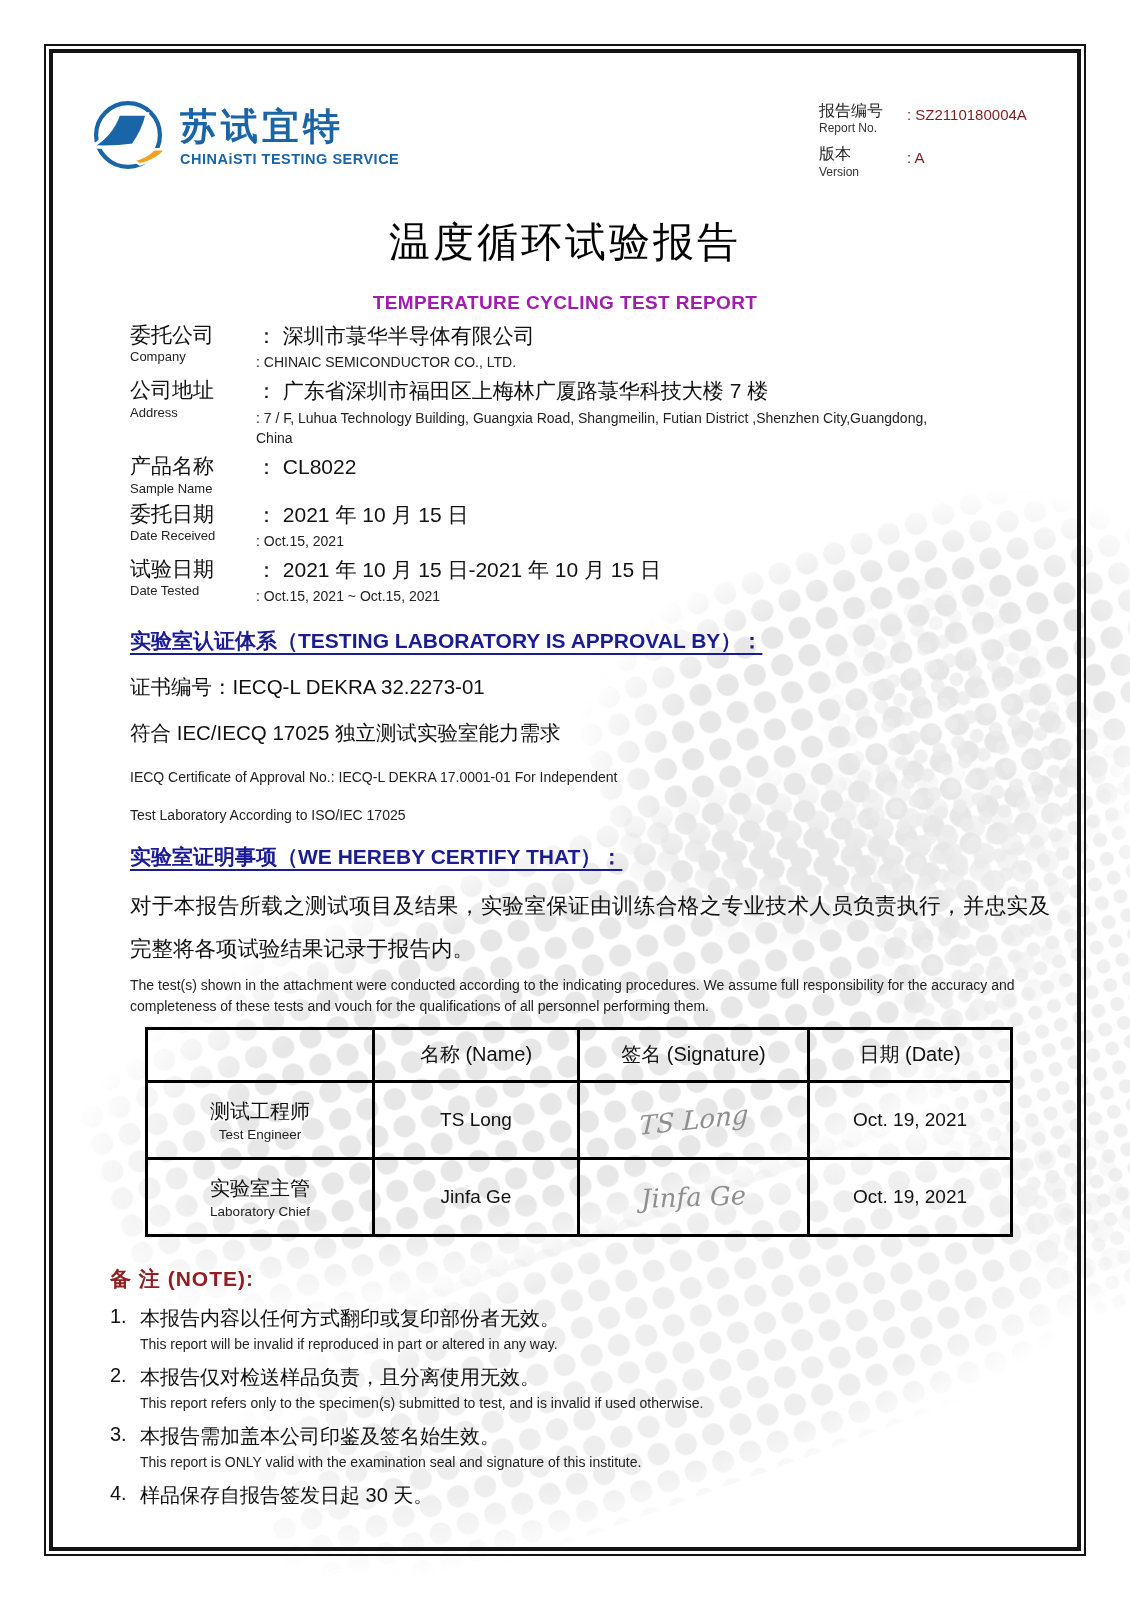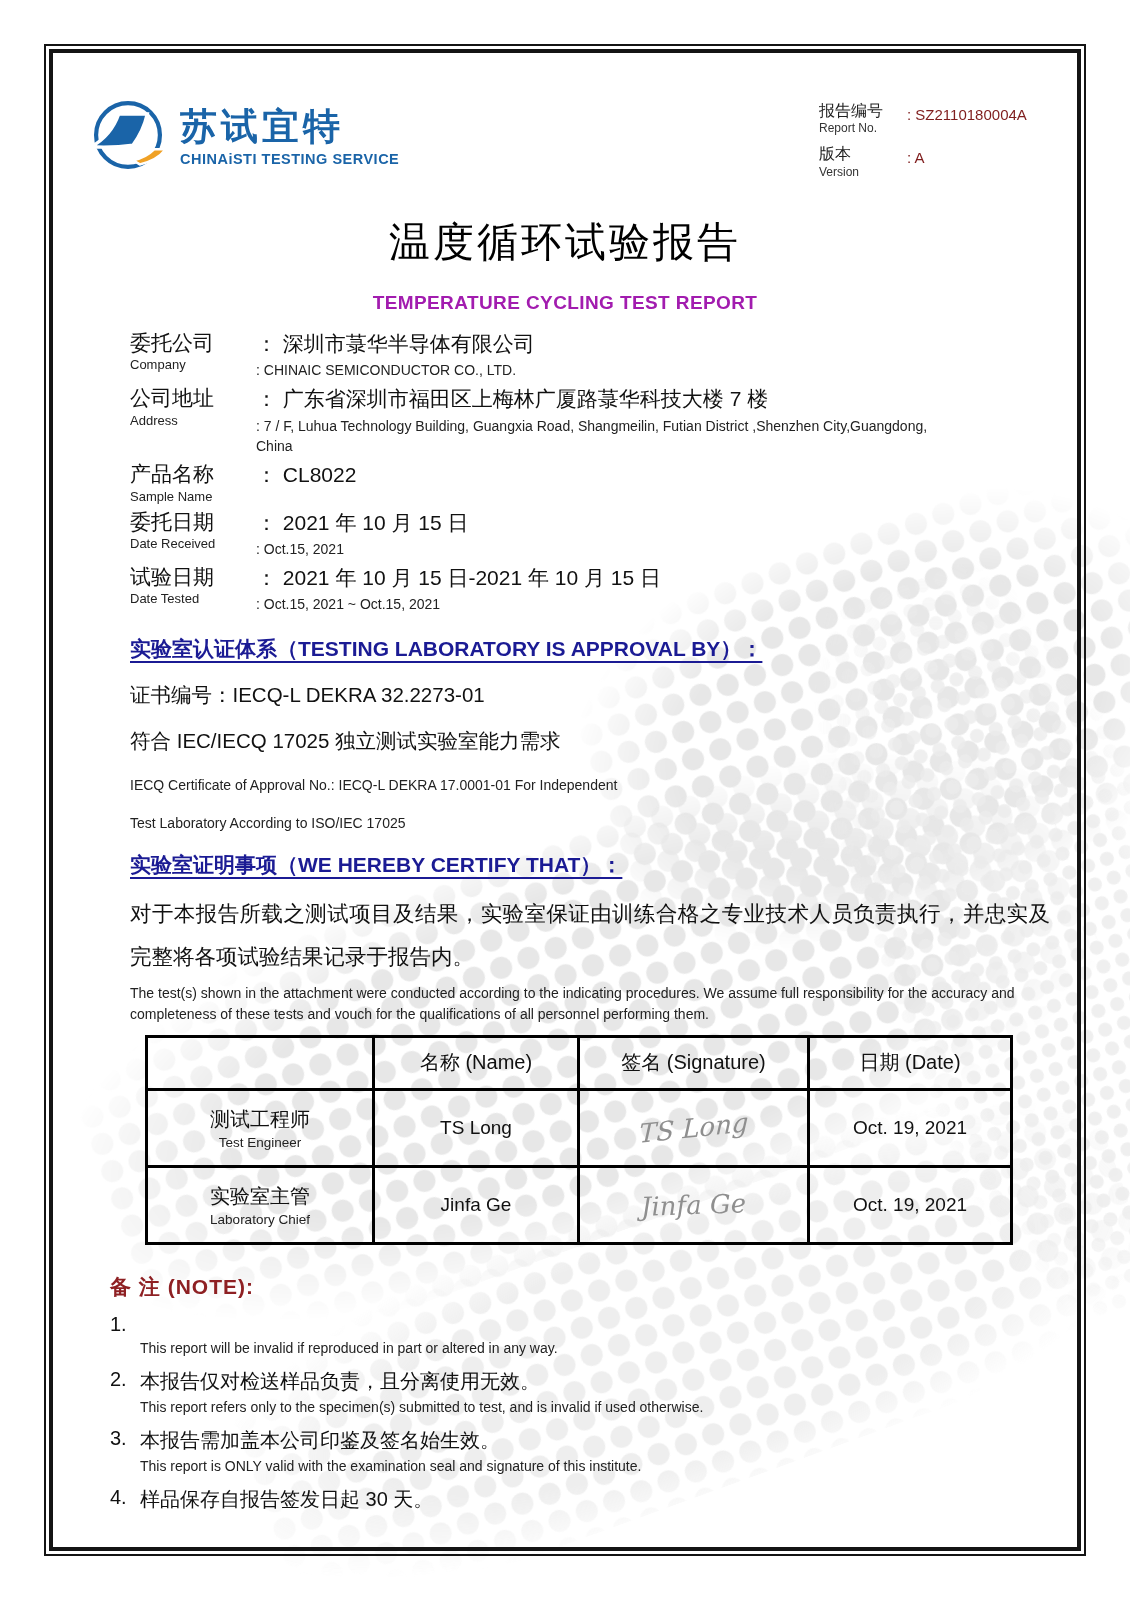--- a/index.html
+++ b/index.html
@@ -32,21 +32,21 @@
   .repblock{width:225px;padding-top:6px;}
   .reprow{display:flex;margin-bottom:10px;}
   .replabel{width:88px;}
   .replabel .zh{font-size:16px;color:#222;line-height:1.15;}
   .replabel .en{font-size:12px;color:#333;margin-top:1px;}
   .repval{font-size:15px;padding-top:4px;color:#7f1d1d;}
   
   .title-zh{text-align:center;font-size:41px;font-weight:normal;letter-spacing:3px;margin-top:26px;color:#000;}
   .title-en{text-align:center;font-size:19px;font-weight:bold;letter-spacing:.4px;margin-top:22px;color:#a21caf;}
   
-  .fields{margin-top:16px;margin-left:44px;}
+  .fields{margin-top:8px;margin-left:44px;}
   .frow{display:flex;margin-bottom:5px;}
   .flabel{width:126px;flex:none;}
   .flabel .zh{font-size:21px;color:#111;line-height:1.25;}
   .flabel .en{font-size:13px;color:#222;margin-top:1px;}
   .fval{flex:1;}
   .fval .zh{font-size:21px;color:#111;line-height:1.3;}
   .fval .en{font-size:14px;color:#222;margin-top:3px;max-width:680px;line-height:1.45;}
   
   .sec-head{font-size:21px;font-weight:bold;color:#1b1b94;margin-left:44px;margin-top:20px;
     text-decoration:underline;text-decoration-thickness:2px;text-underline-offset:5px;}
@@ -228,20 +228,21 @@
       </tr>
     </tbody>
       </table>
 
     <div class="notes">
       <div class="note-head">备 注 (NOTE):</div>
 
       <div class="note-item">
         <div class="note-zh">
           <span class="note-num">1.</span>
+          <span>本报告内容以任何方式翻印或复印部份者无效。</span>
         </div>
         <div class="note-en">This report will be invalid if reproduced in part or altered in any way.</div>
       </div>
 
       <div class="note-item">
         <div class="note-zh">
           <span class="note-num">2.</span>
           <span>本报告仅对检送样品负责，且分离使用无效。</span>
         </div>
         <div class="note-en">This report refers only to the specimen(s) submitted to test, and is invalid if used otherwise.</div>

